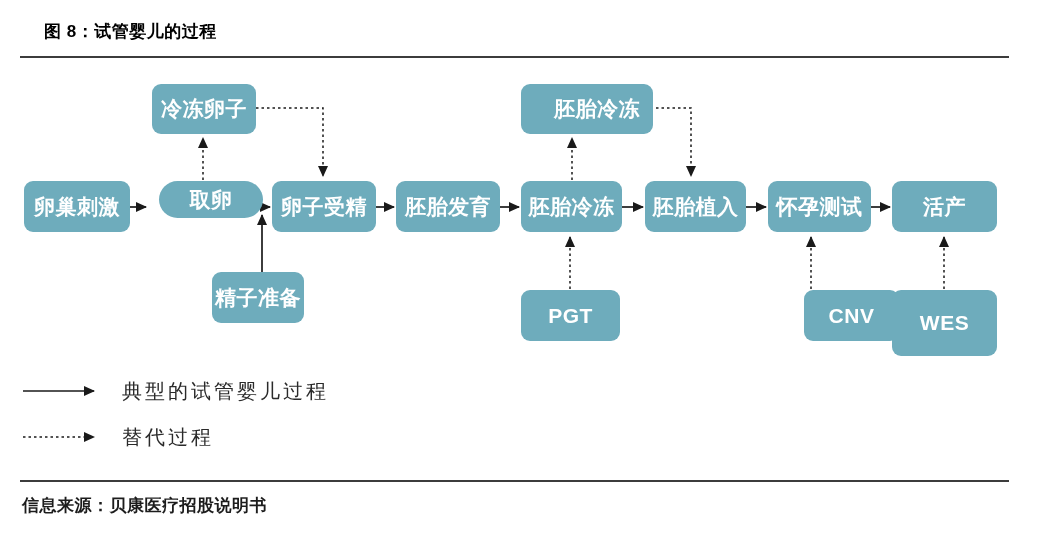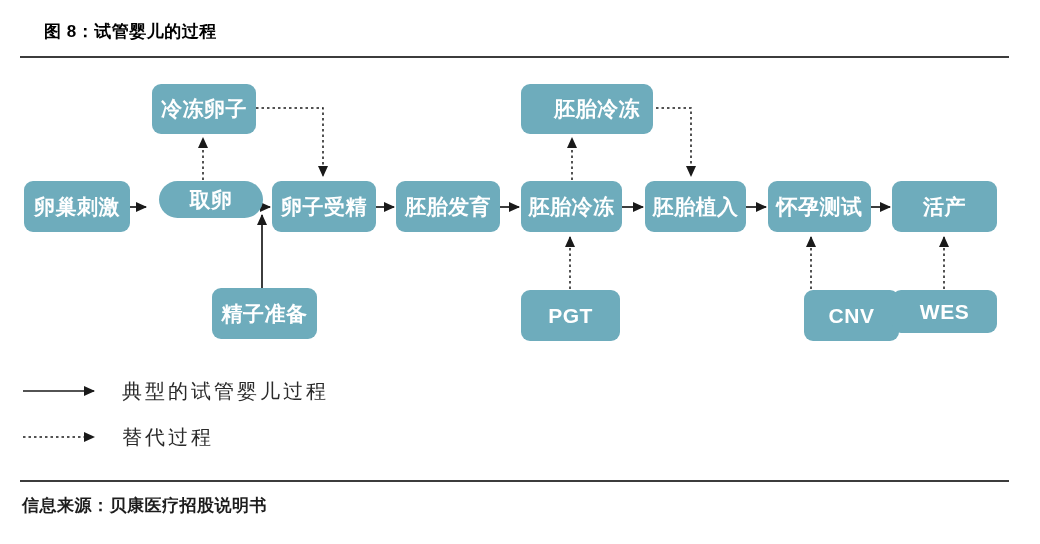--- a/index.html
+++ b/index.html
@@ -92,24 +92,24 @@
 
   <div class="node" style="left:24px;top:181px;width:106px;height:51px;">卵巢刺激</div>
   <div class="node" style="left:159px;top:181px;width:104px;height:37px;border-radius:22px;">取卵</div>
   <div class="node" style="left:272px;top:181px;width:104px;height:51px;">卵子受精</div>
   <div class="node" style="left:396px;top:181px;width:104px;height:51px;">胚胎发育</div>
   <div class="node" style="left:521px;top:181px;width:101px;height:51px;">胚胎冷冻</div>
   <div class="node" style="left:645px;top:181px;width:101px;height:51px;">胚胎植入</div>
   <div class="node" style="left:768px;top:181px;width:103px;height:51px;">怀孕测试</div>
   <div class="node" style="left:892px;top:181px;width:105px;height:51px;">活产</div>
 
-  <div class="node" style="left:212px;top:288px;width:105px;height:51px;">精子准备</div>
+  <div class="node" style="left:212px;top:272px;width:92px;height:51px;">精子准备</div>
   <div class="node" style="left:521px;top:290px;width:99px;height:51px;">PGT</div>
   <div class="node" style="left:764px;top:290px;width:95px;height:51px;margin-left:40px;">CNV</div>
-  <div class="node" style="left:892px;top:290px;width:105px;height:43px;">WES</div>
+  <div class="node" style="left:892px;top:290px;width:105px;height:66px;">WES</div>
 
   <div class="legend-row" style="top:378px;">
     <svg width="86" height="14" viewBox="0 0 86 14">
       <path d="M1,7 H72" stroke="#1A1A1A" stroke-width="1.7" fill="none" marker-end="url(#ah)"></path>
     </svg>
     <span class="legend-label">典型的试管婴儿过程</span>
   </div>
   <div class="legend-row" style="top:424px;">
     <svg width="86" height="14" viewBox="0 0 86 14">
       <path d="M1,7 H72" stroke="#1A1A1A" stroke-width="1.5" stroke-dasharray="2.5 3" fill="none" marker-end="url(#ah)"></path>

